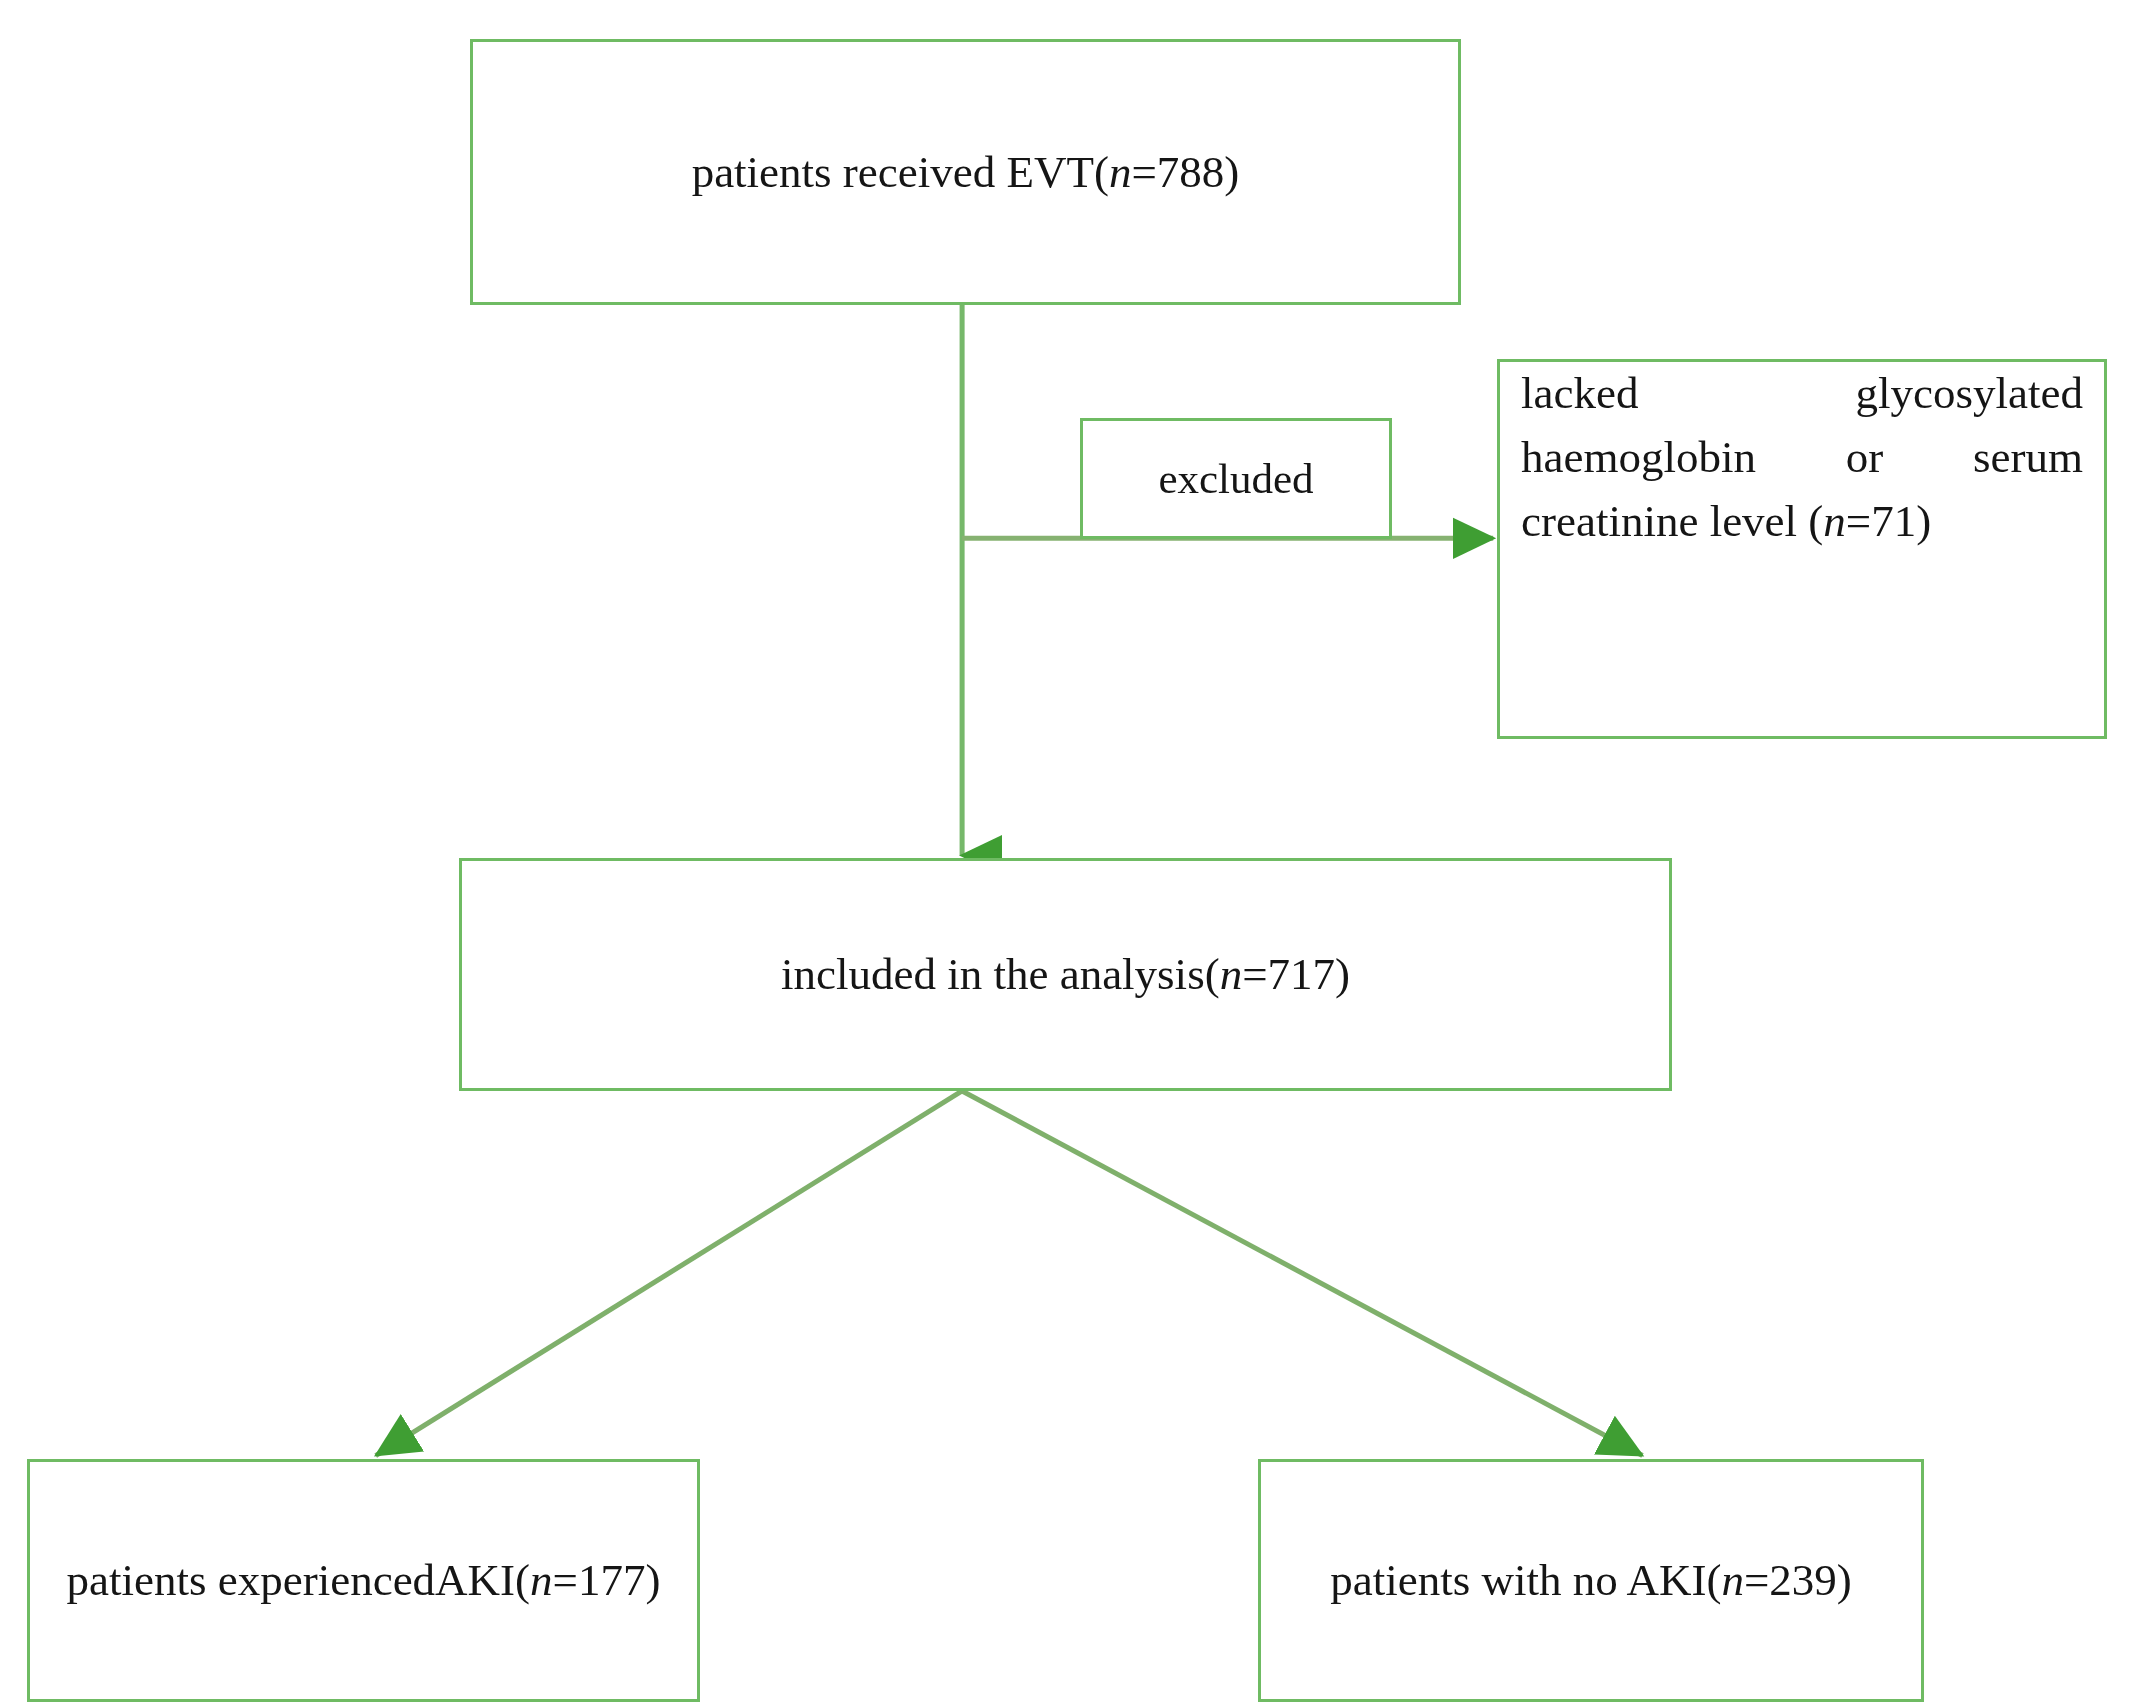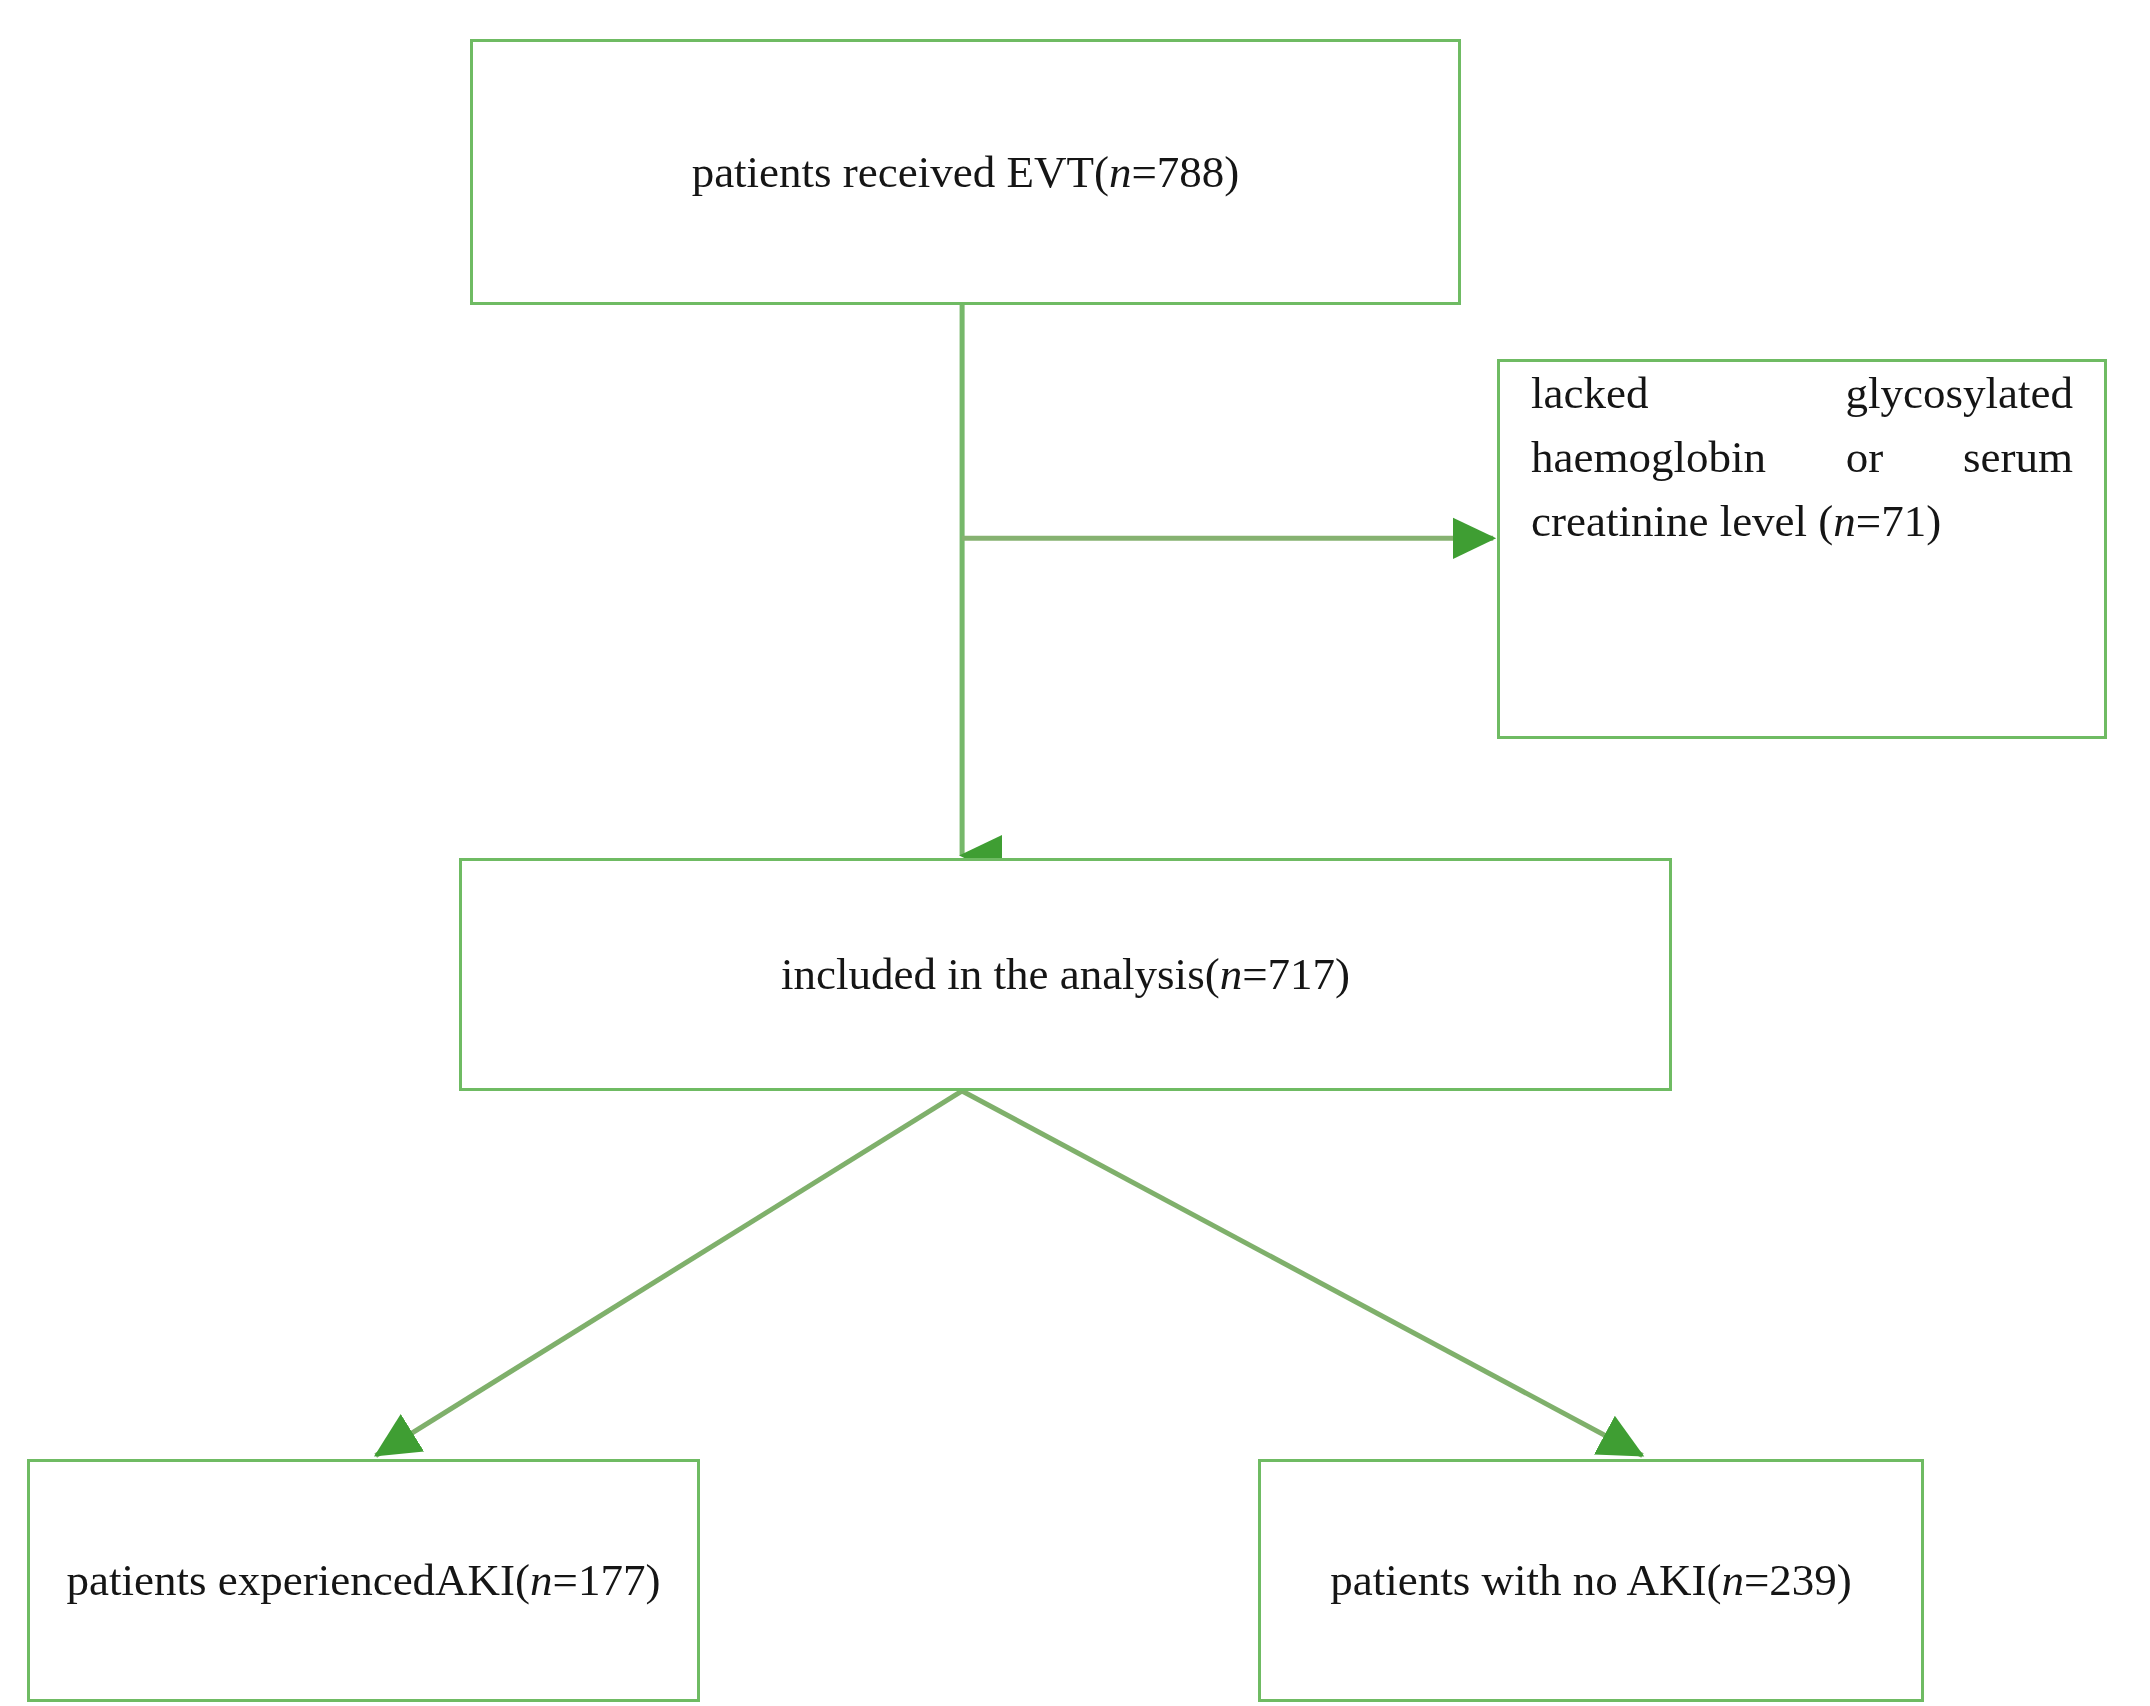--- a/index.html
+++ b/index.html
@@ -31,21 +31,21 @@
     z-index: 3;
   }
   .node .line {
     display: block;
     white-space: pre;
   }
   .node.justified {
     display: block;
     text-align: justify;
     text-align-last: left;
-    padding: 0 31px;
+    padding: 0 21px;
     font-size: 45px;
     line-height: 1.42;
   }
   .node.justified .para {
     display: block;
   }
   .node.justified .para > span {
     display: inline;
   }
   .node-top      { left: 470px;  top: 39px;   width: 991px; height: 266px; }
@@ -102,20 +102,23 @@
     <g>
       <line x1="1340" y1="1520" x2="2288" y2="2028" stroke="#7fb06b" stroke-width="7" marker-end="url(#arrowDiag)"></line>
     </g>
   </svg>
 
   <div class="node node-top" style="--stroke: #6fbb63;">
     <span class="line">patients received EVT</span>
     <span class="line"><span>(</span><span class="ital">n</span><span>=788)</span></span>
   </div>
 
+  <div class="node node-excluded" style="--stroke: #6fbb63;">
+    <span class="line">excluded</span>
+  </div>
 
   <div class="node node-reason justified" style="--stroke: #6fbb63;">
     <span class="para"><span>lacked glycosylated haemoglobin or serum creatinine level (</span><span class="ital">n</span><span>=71)</span></span>
   </div>
 
   <div class="node node-middle" style="--stroke: #6fbb63;">
     <span class="line">included in the analysis</span>
     <span class="line"><span>(</span><span class="ital">n</span><span>=717)</span></span>
   </div>
 

